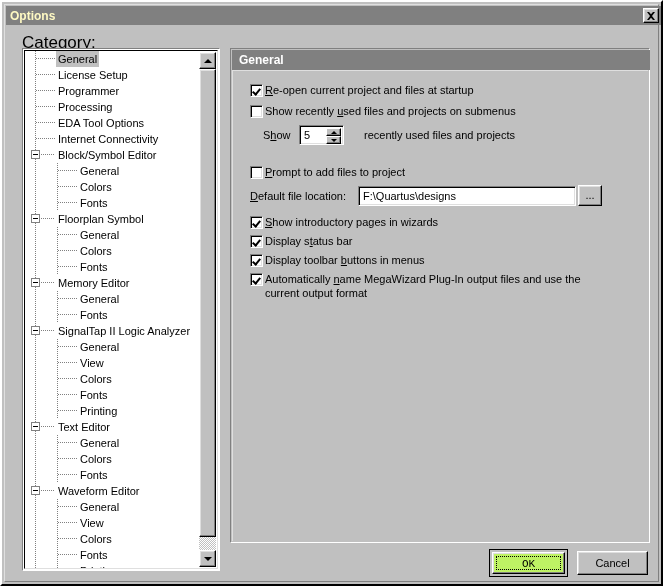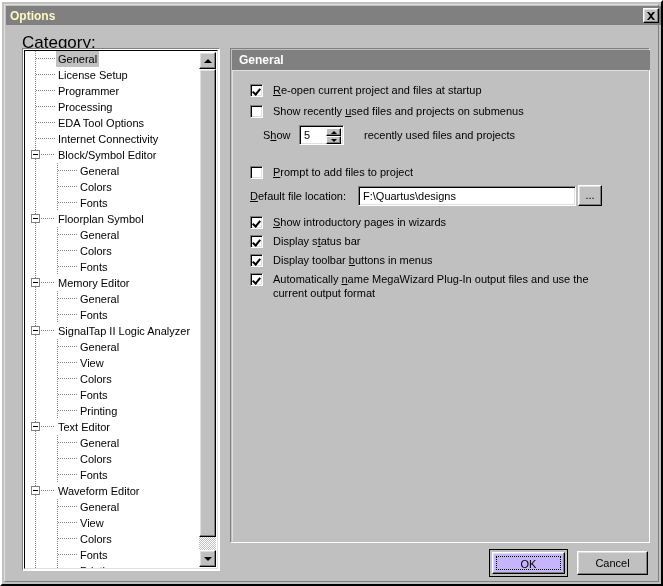--- a/index.html
+++ b/index.html
@@ -293,21 +293,21 @@
     position: absolute;
     left: 3px;
     top: 2px;
     width: 3px;
     height: 6px;
     border-right: 2px solid #000000;
     border-bottom: 2px solid #000000;
     transform: rotate(40deg);
   }
   .cb-label {
-    margin-left: 10px;
+    margin-left: 2px;
     line-height: 14px;
   }
   u { text-decoration: underline; }
 
   
   .spin-label {
     position: absolute;
     font-size: 11px;
   }
   .spinner {
@@ -422,28 +422,29 @@
     border: 1px solid #000000;
     box-shadow: none;
     width: 79px;
     height: 28px;
     padding: 2px;
   }
   .btn.default .inner {
     width: 100%;
     height: 100%;
     box-sizing: border-box;
-    background: #c4b5fd;
+    background: #bef264;
     border-top: 1px solid #ffffff;
     border-left: 1px solid #ffffff;
     border-right: 1px solid #000000;
     border-bottom: 1px solid #000000;
     box-shadow: inset -1px -1px 0 #808080, inset 1px 1px 0 #dfdfdf;
     position: relative;
     line-height: 22px;
+    font-family: Liberation Mono, monospace;
   }
   .btn.default .focusrect {
     position: absolute;
     left: 3px; top: 3px; right: 3px; bottom: 3px;
     border: 1px dotted #000000;
   }
 </style>
 </head>
 <body>
 

